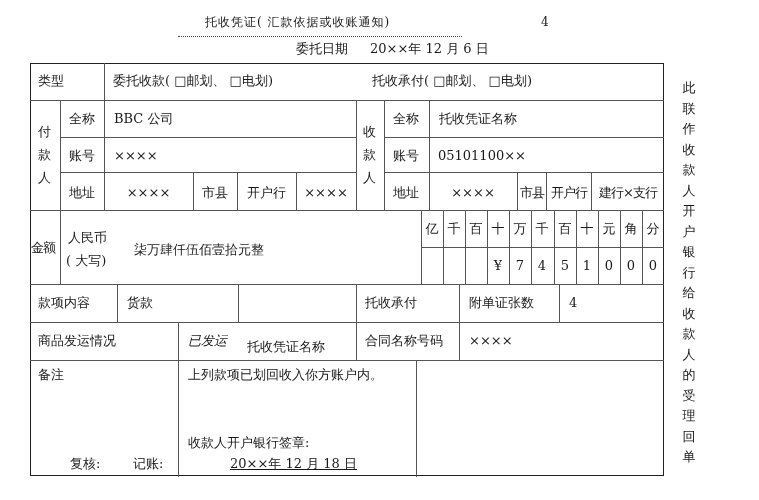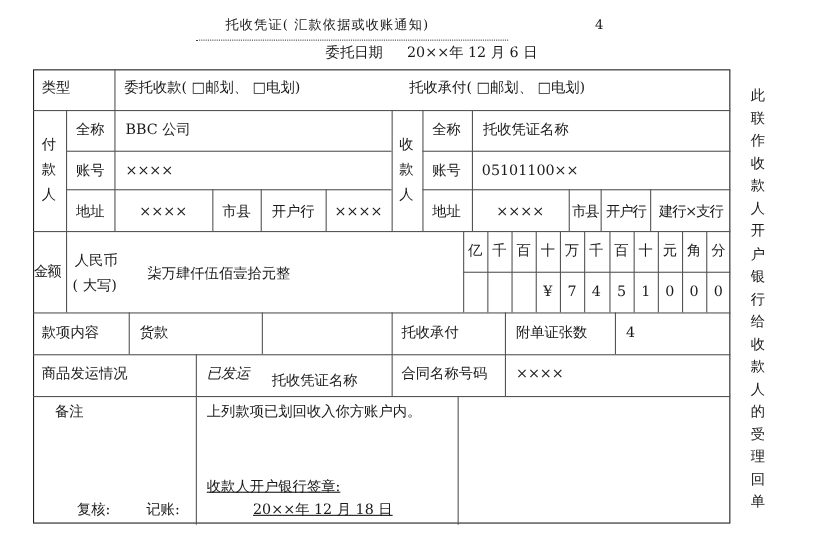--- a/index.html
+++ b/index.html
@@ -141,22 +141,22 @@
 <div class="t" style="left:247px;top:295px;margin-top:44px;">托收凭证名称</div>
 <div class="t" style="left:365px;top:295px;">托收承付</div>
 <div class="t" style="left:469px;top:295px;">附单证张数</div>
 <div class="t" style="left:569px;top:295px;">4</div>
 
 <div class="t" style="left:38px;top:333px;">商品发运情况</div>
 <div class="t" style="left:188px;top:333px;font-style:italic;">已发运</div>
 <div class="t" style="left:365px;top:333px;">合同名称号码</div>
 <div class="t" style="left:469px;top:333px;">××××</div>
 
-<div class="t" style="left:50px;top:367px;">备注</div>
+<div class="t" style="left:38px;top:367px;">备注</div>
 <div class="t" style="left:70px;top:456px;">复核:</div>
 <div class="t" style="left:133px;top:456px;">记账:</div>
 <div class="t" style="left:188px;top:367px;">上列款项已划回收入你方账户内。</div>
-<div class="t" style="left:188px;top:435px;text-decoration:underline;">收款人开户银行签章:</div>
+<div class="t" style="left:188px;top:435px;">收款人开户银行签章:</div>
 <div class="t" style="left:230px;top:456px;text-decoration:underline;">20××年 12 月 18 日</div>
 
 <div class="vert">
   <span style="display:block;width:14px;word-break:break-all;">此联作收款人开户银行给收款人的受理回单</span>
 </div>
 
 </body></html>

